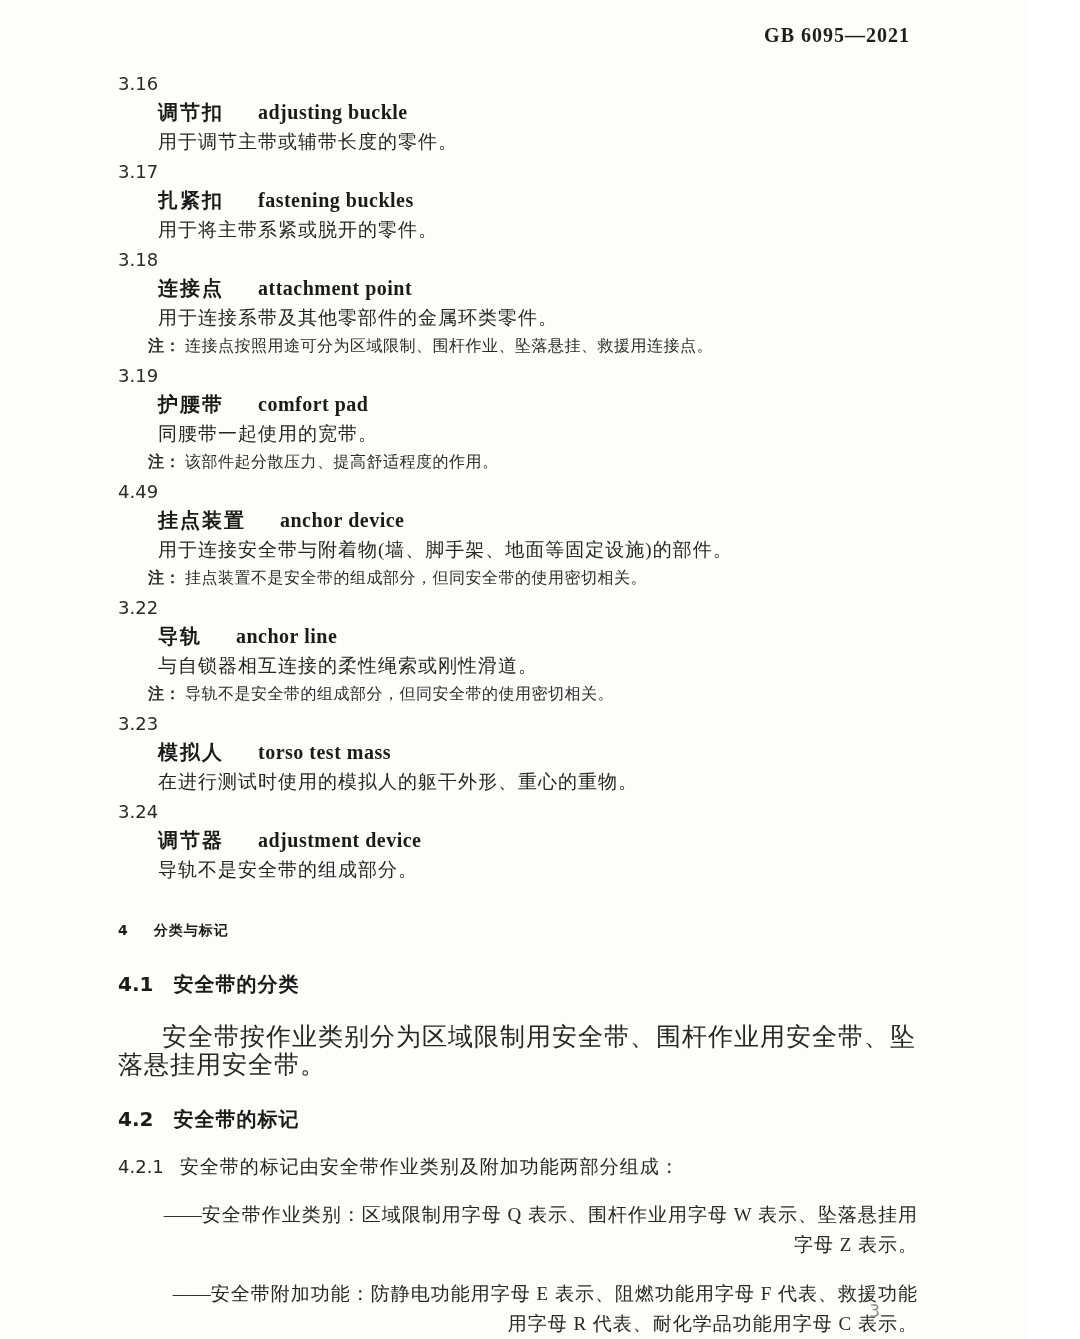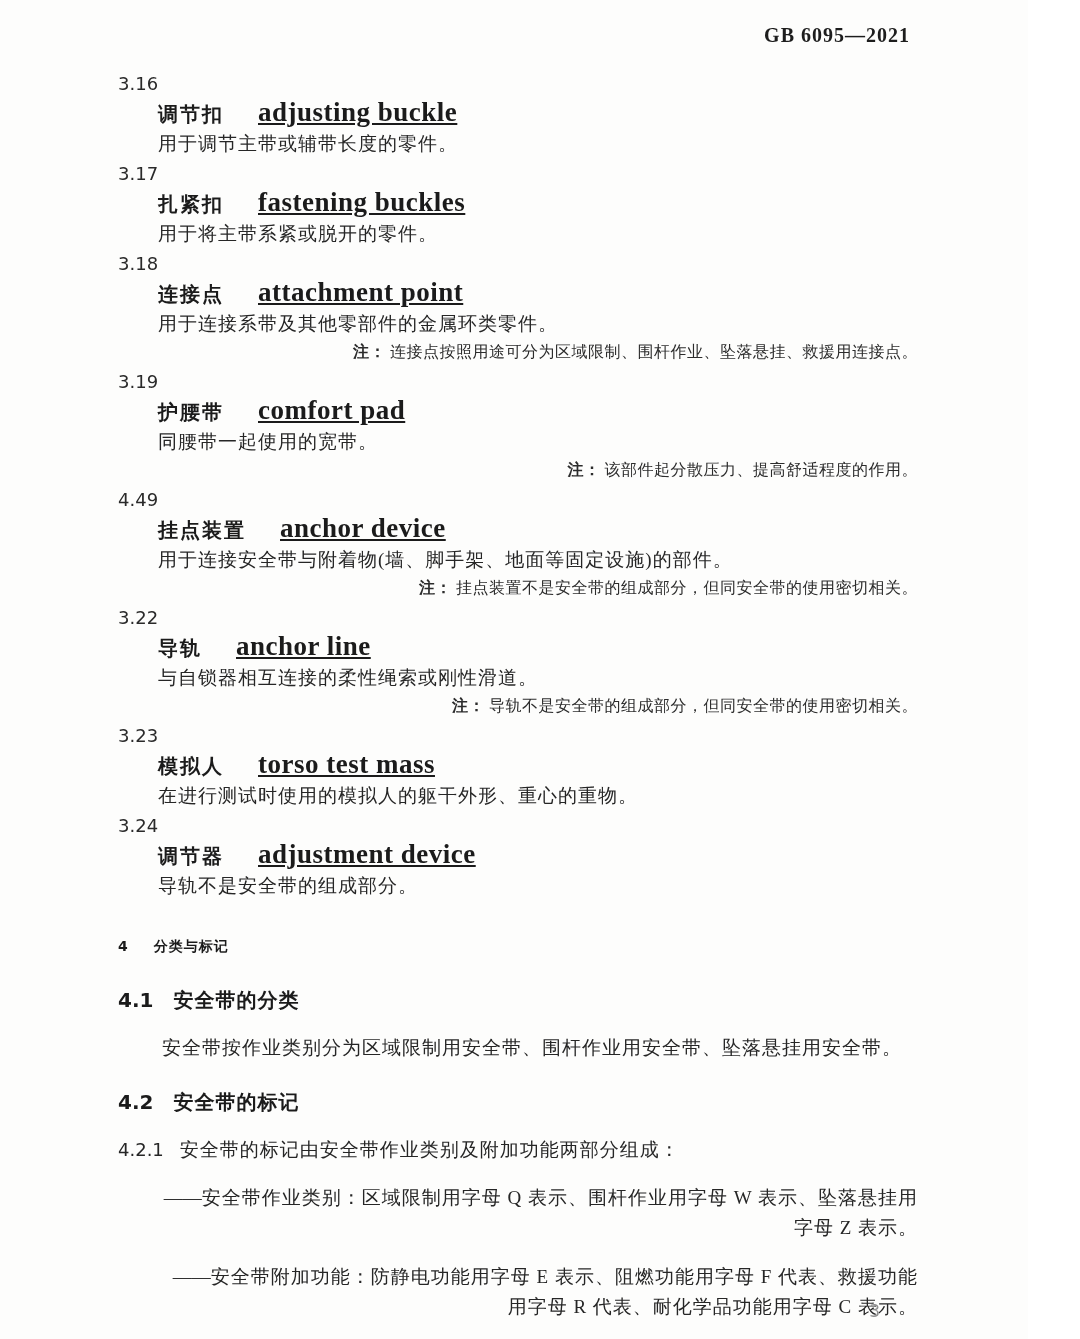--- a/index.html
+++ b/index.html
@@ -26,48 +26,48 @@
     font-family:"DejaVu Sans","Liberation Sans",sans-serif;
     font-size:18px;line-height:28px;color:#2a2a2a;
   }
   .term-line{padding-left:40px;line-height:28px;white-space:nowrap;}
   .term-zh{
     font-family:"Liberation Sans",sans-serif;
     font-weight:bold;font-size:20px;color:#1b1b1b;letter-spacing:2px;
   }
   .term-en{
     font-family:"Liberation Serif",serif;
-    font-weight:bold;font-size:27px;color:#1b1b1b;margin-left:30px;letter-spacing:0.5px;text-decoration:underline;
+    font-weight:bold;font-size:20px;color:#1b1b1b;margin-left:30px;letter-spacing:0.5px;
   }
   .def{
     padding-left:40px;font-size:19px;line-height:28px;color:#262626;letter-spacing:1px;
   }
   .note{
-    padding-left:30px;font-size:16px;line-height:28px;color:#2c2c2c;letter-spacing:0.5px;text-align:right;
+    padding-left:30px;font-size:16px;line-height:28px;color:#2c2c2c;letter-spacing:0.5px;
   }
   .note-label{font-family:"Liberation Sans",sans-serif;font-weight:bold;margin-right:4px;}
   
   .sec-heading{
     font-family:"Liberation Sans",sans-serif;
     font-weight:bold;font-size:14px;line-height:28px;color:#1b1b1b;
     margin-top:32px;margin-bottom:0;letter-spacing:1px;
   }
   .sec-heading .h-num{
     font-family:"DejaVu Sans",sans-serif;letter-spacing:0;margin-right:26px;
   }
   .sub-heading{
     font-family:"Liberation Sans",sans-serif;
     font-weight:bold;font-size:20px;line-height:28px;color:#1b1b1b;
     margin-top:26px;letter-spacing:1px;
   }
   .sub-heading .h-num{
     font-family:"DejaVu Sans",sans-serif;letter-spacing:0;margin-right:20px;
   }
   .body-para{
-    font-size:19px;line-height:28px;letter-spacing:1px;
+    font-size:25px;line-height:28px;letter-spacing:1px;
     text-indent:44px;color:#262626;
   }
   .clause{
     margin-top:12px;font-size:19px;line-height:28px;letter-spacing:1px;color:#262626;
   }
   .clause .c-num{
     font-family:"DejaVu Sans",sans-serif;font-size:18px;letter-spacing:0;margin-right:16px;
   }
   .dash-item{
     padding-left:80px;text-indent:-42px;

